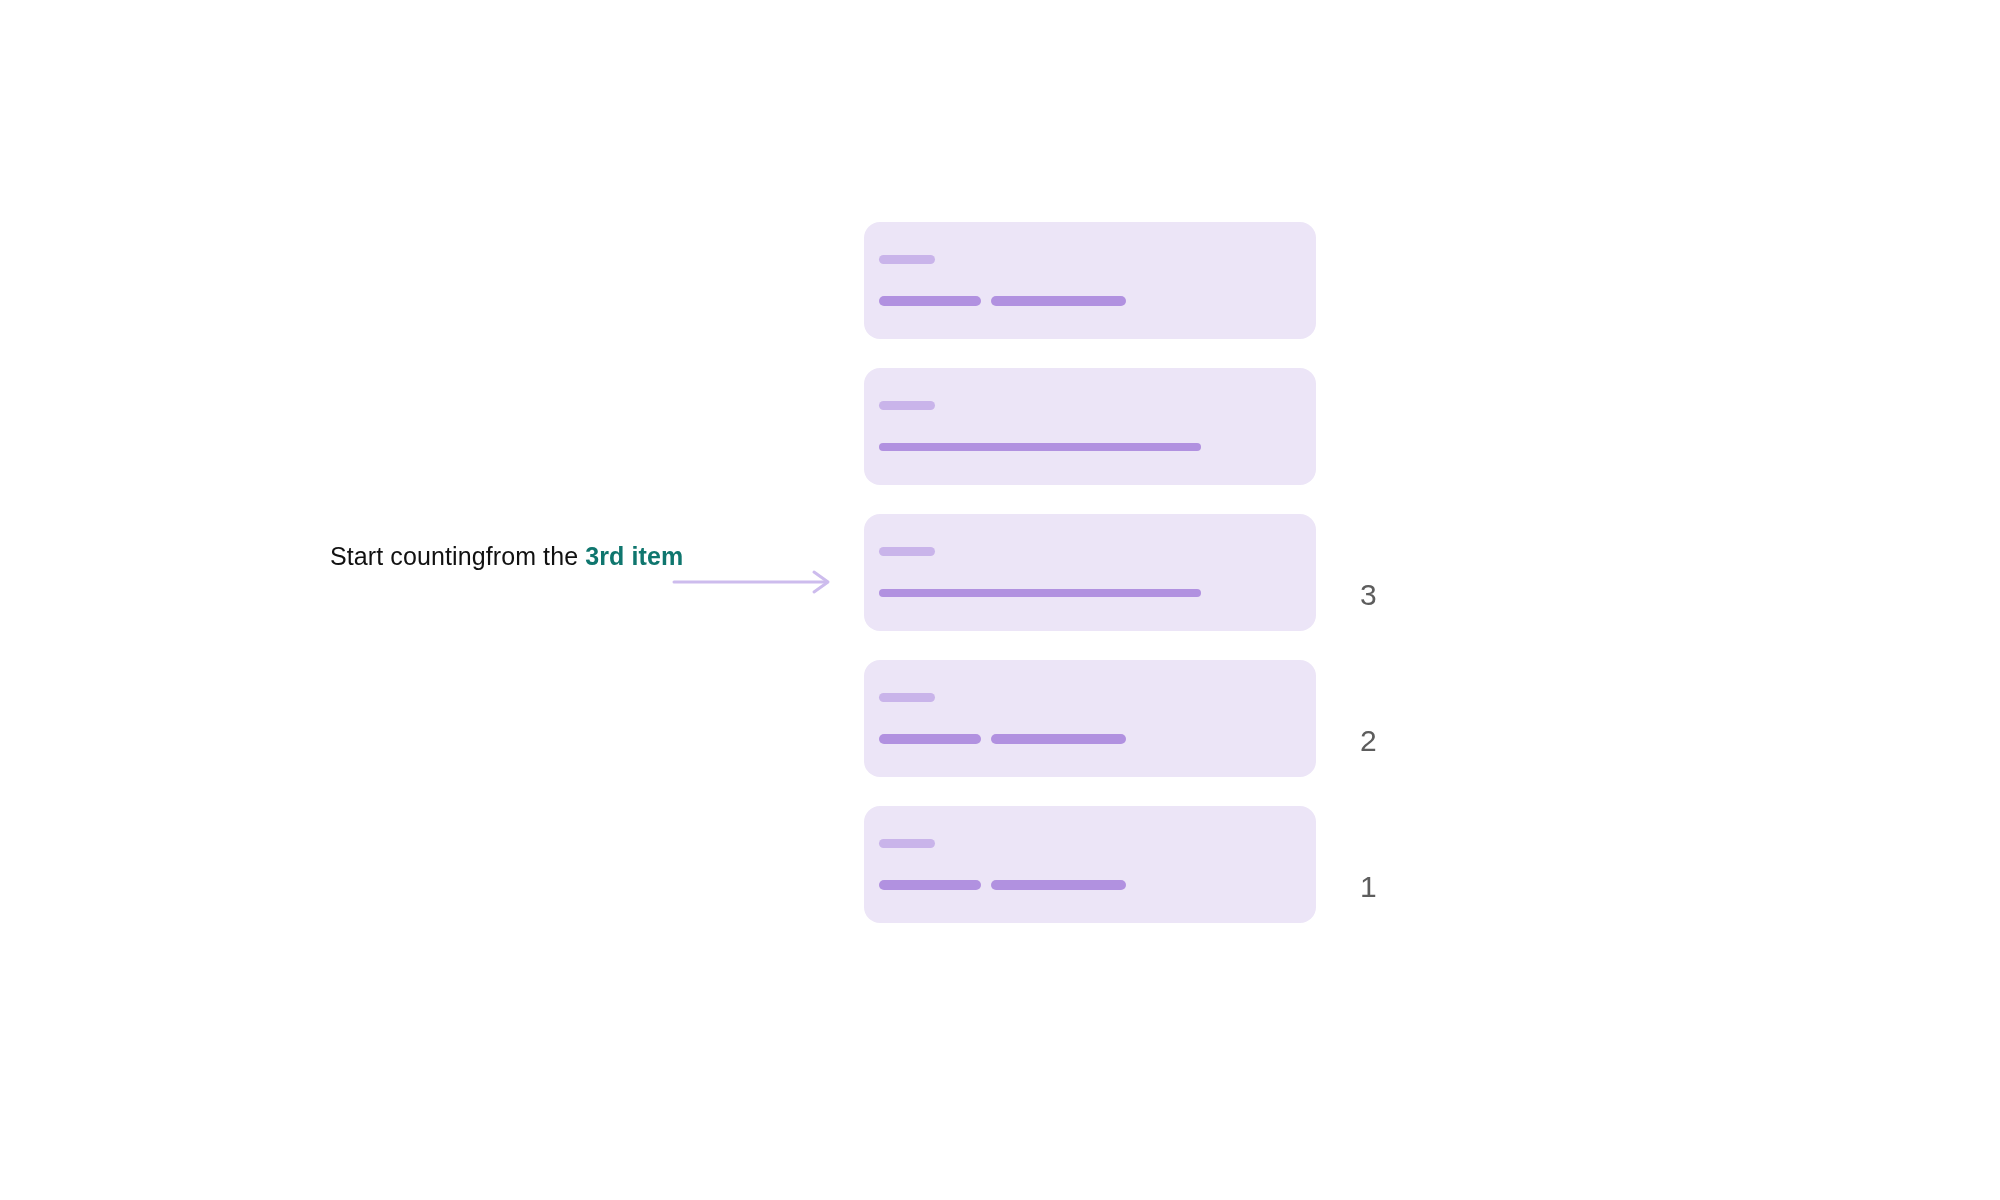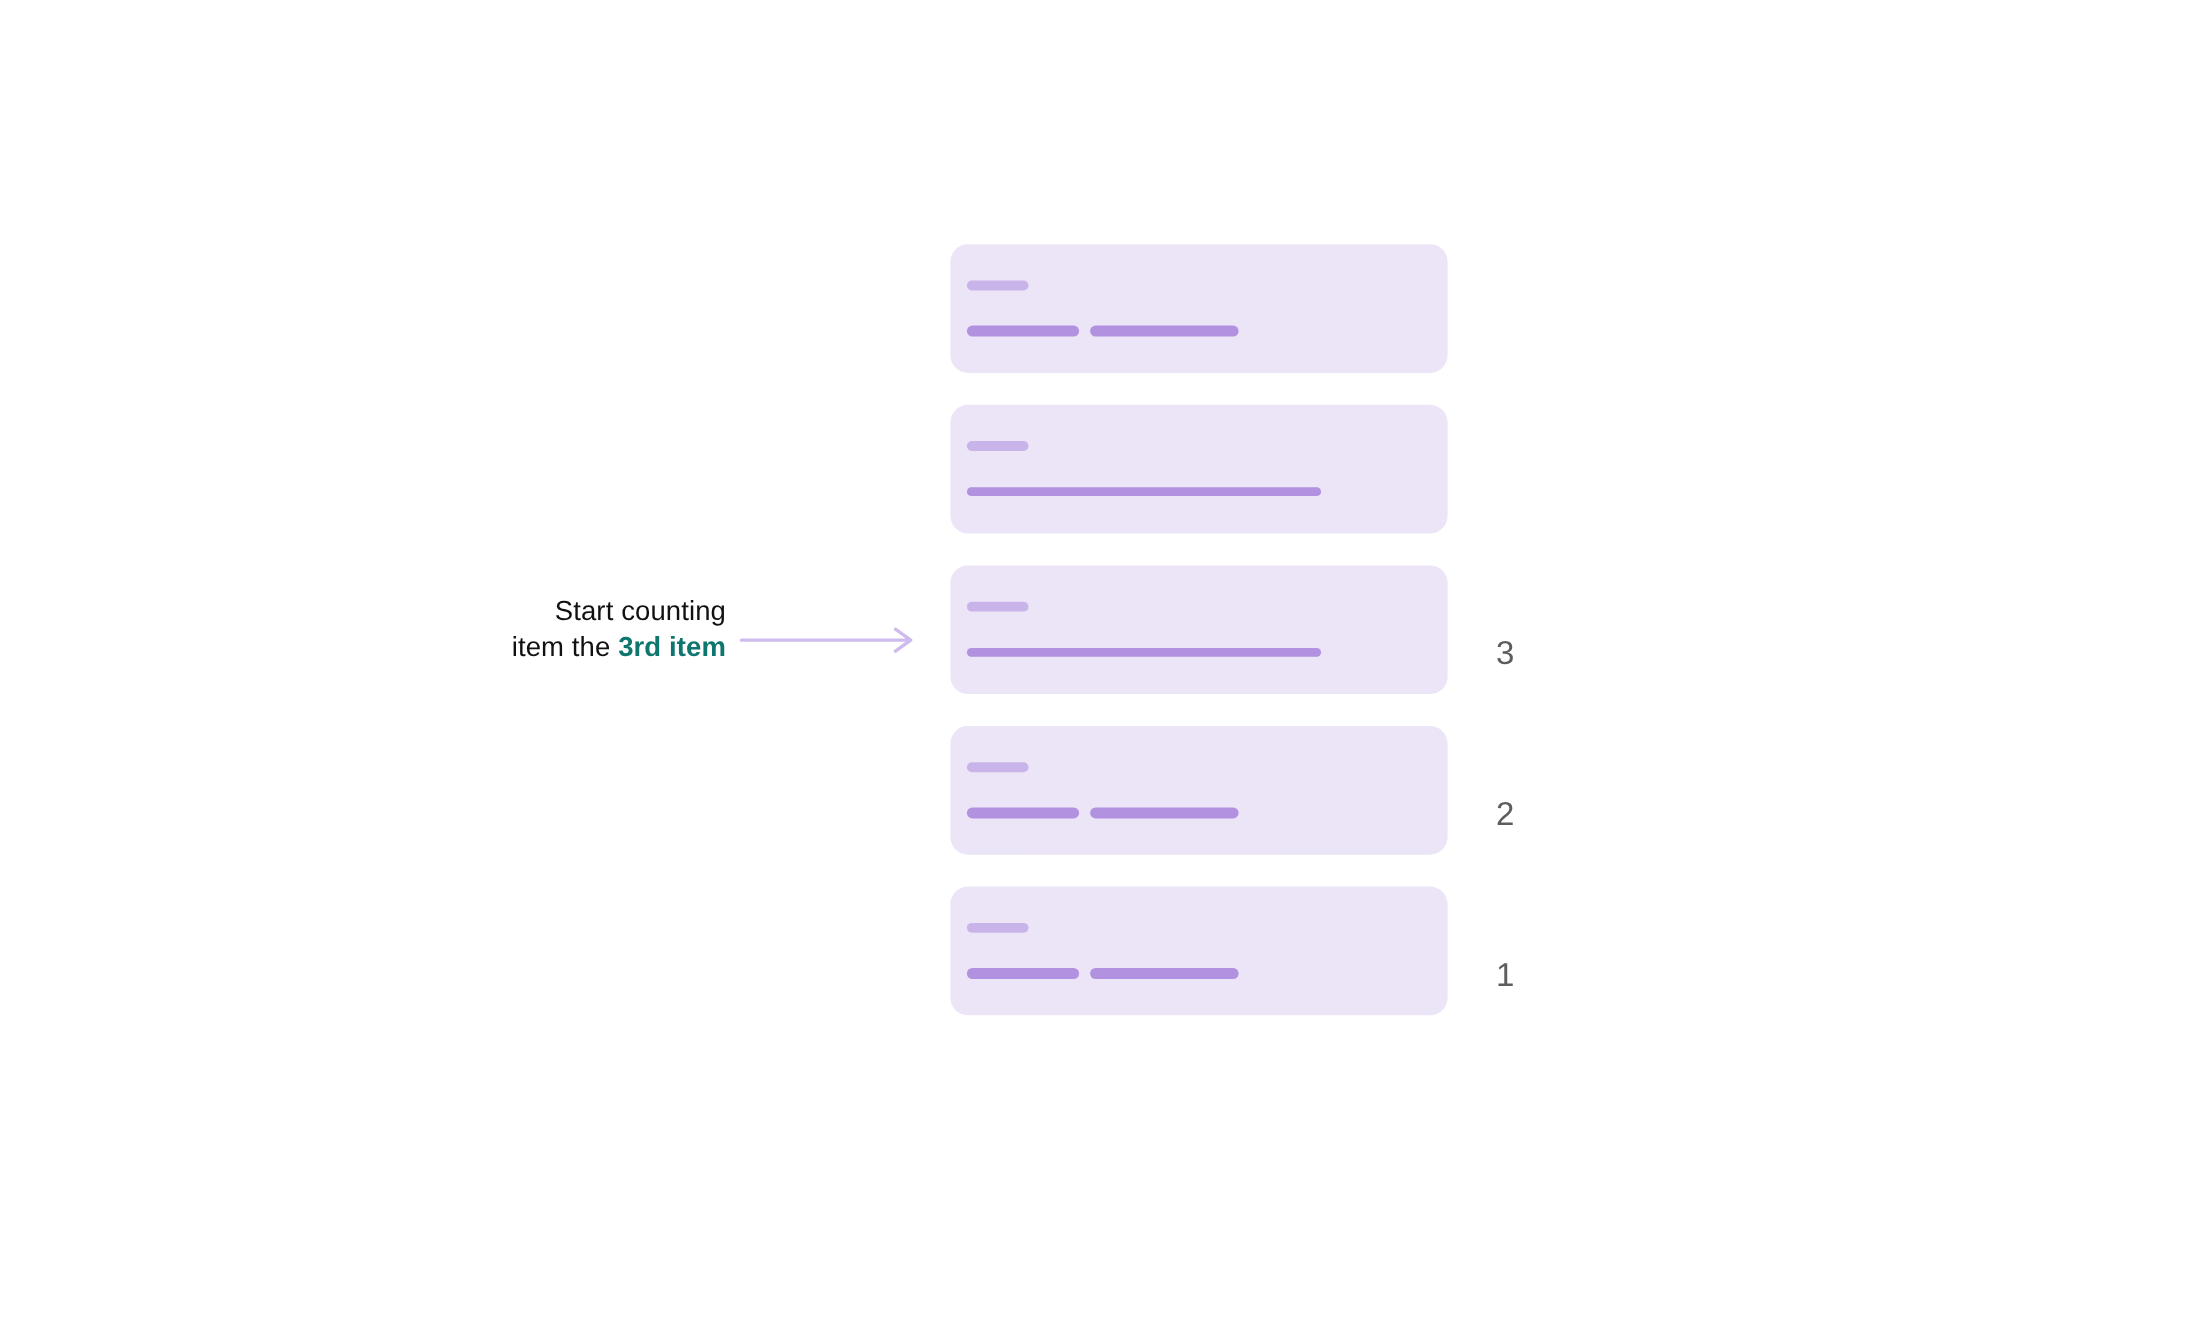--- a/index.html
+++ b/index.html
@@ -25,22 +25,21 @@
     height: 1200px;
   }
 
   
   .annotation {
     position: absolute;
     left: 330px;
     top: 540px;
     width: 330px;
     display: flex;
-    flex-direction: column;
-    align-items: flex-end;
+    align-items: flex-start;
     line-height: 1.28;
   }
   .annotation-line {
     font-size: 25px;
     color: #111111;
     white-space: nowrap;
     letter-spacing: 0.1px;
   }
   .annotation-strong {
     font-weight: 700;
@@ -119,21 +118,21 @@
   .counter.c2 { top: 504px; }
   .counter.c1 { top: 650px; }
 </style>
 </head>
 <body>
 
 <div id="stage">
 
   <div class="annotation">
     <div class="annotation-line">Start counting</div>
-    <div class="annotation-line"><span>item the </span><span class="annotation-strong">3rd item</span></div>
+    <div class="annotation-line"><span>from the </span><span class="annotation-strong">3rd item</span></div>
   </div>
 
   <svg class="arrow" viewBox="0 0 166 26">
     <path d="M2 13 L154 13" stroke="#cdbced" stroke-width="3" stroke-linecap="round" fill="none"></path>
     <path d="M142 3 L156 13 L142 23" stroke="#cdbced" stroke-width="3" stroke-linecap="round" stroke-linejoin="round" fill="none"></path>
   </svg>
 
   <div class="card-list">
 
     <div class="card">

